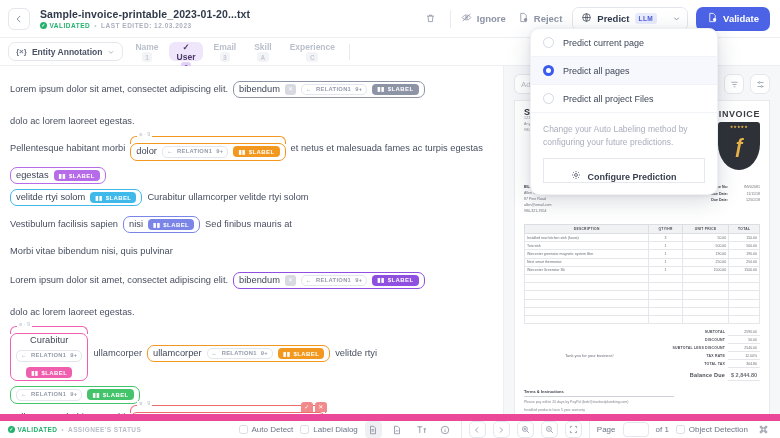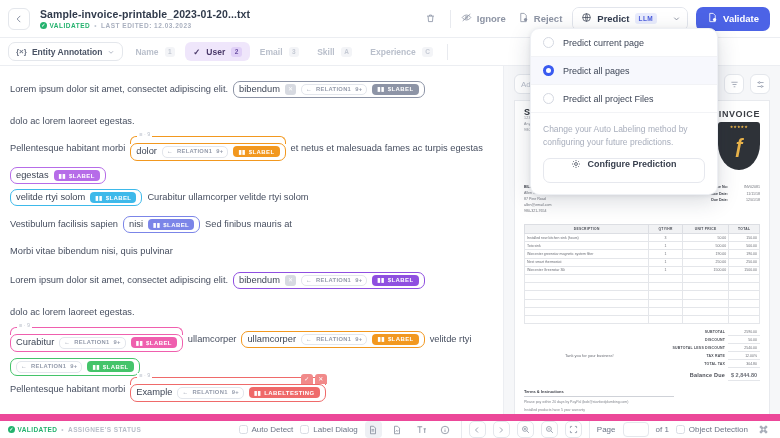--- a/index.html
+++ b/index.html
@@ -80,24 +80,24 @@
     padding: 0 8px; border-bottom: 1px solid #eceef2; background: #fff;
   }
   .entity-select {
     display: flex; align-items: center; gap: 5px;
     border: 1px solid #e4e7ec; border-radius: 7px; height: 19px;
     padding: 0 7px; font-size: 8.5px; color: #4a5365; font-weight: 600; cursor: pointer;
     flex: 0 0 auto;
   }
   .brace-ico { color: #6f7788; font-size: 8px; font-weight: 700; }
   .ent-tab {
-    display: inline-flex; align-items: center; gap: 6px;
+    display: inline-flex; align-items: center; 
     height: 19px; padding: 0 8px; border-radius: 6px;
     font-size: 8.5px; color: #b9bfcb; font-weight: 600; cursor: pointer;
-    background: transparent; white-space: nowrap;
+    background: transparent; white-space: nowrap; flex-direction: column;
   }
   .ent-tab .kbd {
     font-size: 6.5px; color: #c5cad4; background: #f3f4f7; border-radius: 3px; padding: 1.5px 3.5px;
   }
   .ent-tab.active { background: #efe6fb; color: #4b3a6a; font-weight: 700; }
   .ent-tab.active .kbd { background: #e0d0f7; color: #6a4fa3; }
   .tabs-divider { width:1px; height:16px; background:#e8eaef; margin-left:2px; }
 
   
   .main { flex: 1 1 auto; display: flex; min-height: 0; }
@@ -236,22 +236,22 @@
     font-size: 9px; color: #3e4657; cursor: pointer; border-bottom: 1px solid #f2f3f6;
   }
   .dd-item.sel { background: #f7f8fd; font-weight: 500; }
   .radio { width: 11px; height: 11px; border-radius: 50%; border: 1.4px solid #d4d8e1; flex: 0 0 auto; }
   .radio.on { border: 3px solid #3a5bf0; background: #fff; }
   .files-ico { width: 11px; height: 11px; flex:0 0 auto; display:flex; align-items:center; justify-content:center; color:#3c4253; font-size:9px;}
   .dd-foot { padding: 10px 12px 11px 12px; }
   .dd-note { font-size: 8.5px; color: #a8aebc; line-height: 13px; }
   .config-btn {
     margin-top: 9px; width: 100%; height: 25px;
-    border: 1px solid #e6e8ee; border-radius: 7px; background: #fff;
-    display: flex; align-items: flex-start; justify-content: center; gap: 6px;
+    border: 1px solid #e6e8ee; border-radius: 0; background: #fff;
+    display: flex; align-items: flex-end; justify-content: center; gap: 6px;
     font-size: 9px; color: #39404f; font-weight: 600; cursor: pointer;
   }
 
   
   .bottombar {
     height: 24px; flex: 0 0 24px; border-top: 7px solid #ec4899; background: #fff;
     display: flex; align-items: center; padding: 0 8px; gap: 8px;
   }
   .bb-status { display: flex; align-items: center; gap: 4px; font-size: 6.5px; letter-spacing: .4px; }
   .bb-assignee { color: #b8bec9; font-weight: 700; }
@@ -467,21 +467,21 @@
                 <span>9+</span>
               </span>
               <span class="lab" style="background:#8f4fe0">
                 <span class="bars">▮▮</span>
                 <span>$LABEL</span>
               </span>
             </span>
             <span class="txt">dolo ac lorem laoreet egestas.</span>
           </div>
           <div class="para-line">
-            <span class="chip bracket" style="border-color: rgb(239, 95, 174); color: rgb(239, 95, 174);">
+            <span class="chip bracket" style="border-color: rgb(239, 95, 174); color: rgb(239, 95, 174); flex-direction: column;">
               <span class="bracket-bar"></span>
               <span class="bracket-ctrl">≡ · 9</span>
               <span class="word">Curabitur</span>
               <span class="rel-pill">
                 <span>←</span>
                 <span>RELATION1</span>
                 <span>9+</span>
               </span>
               <span class="lab" style="background:#ef5fae">
                 <span class="bars">▮▮</span>

